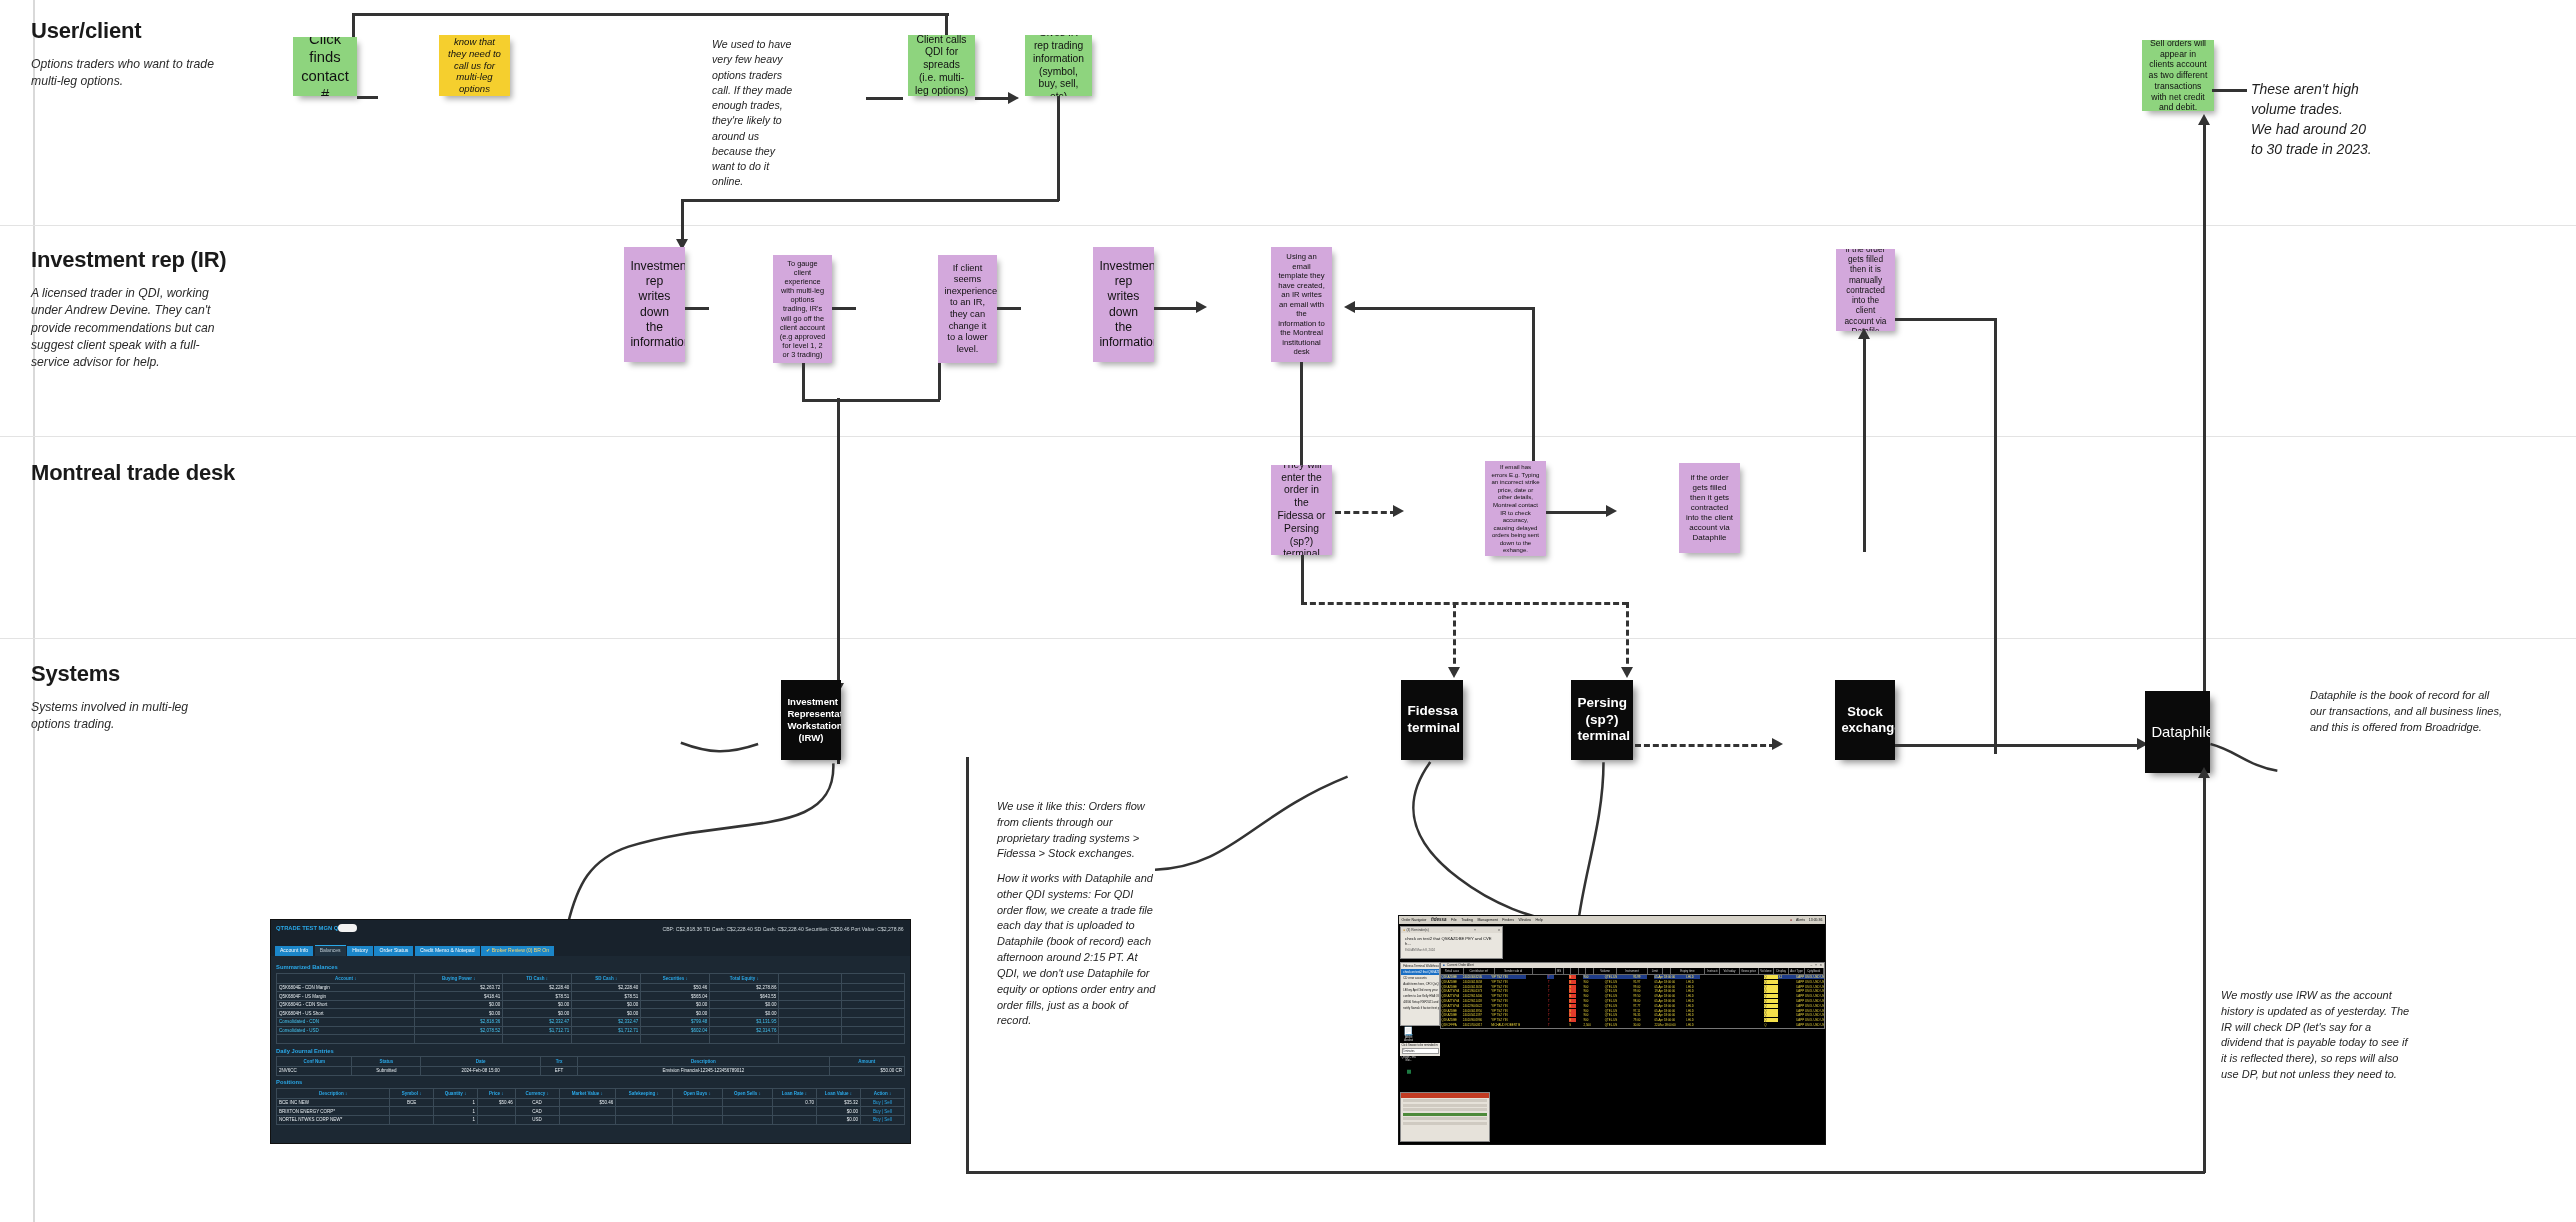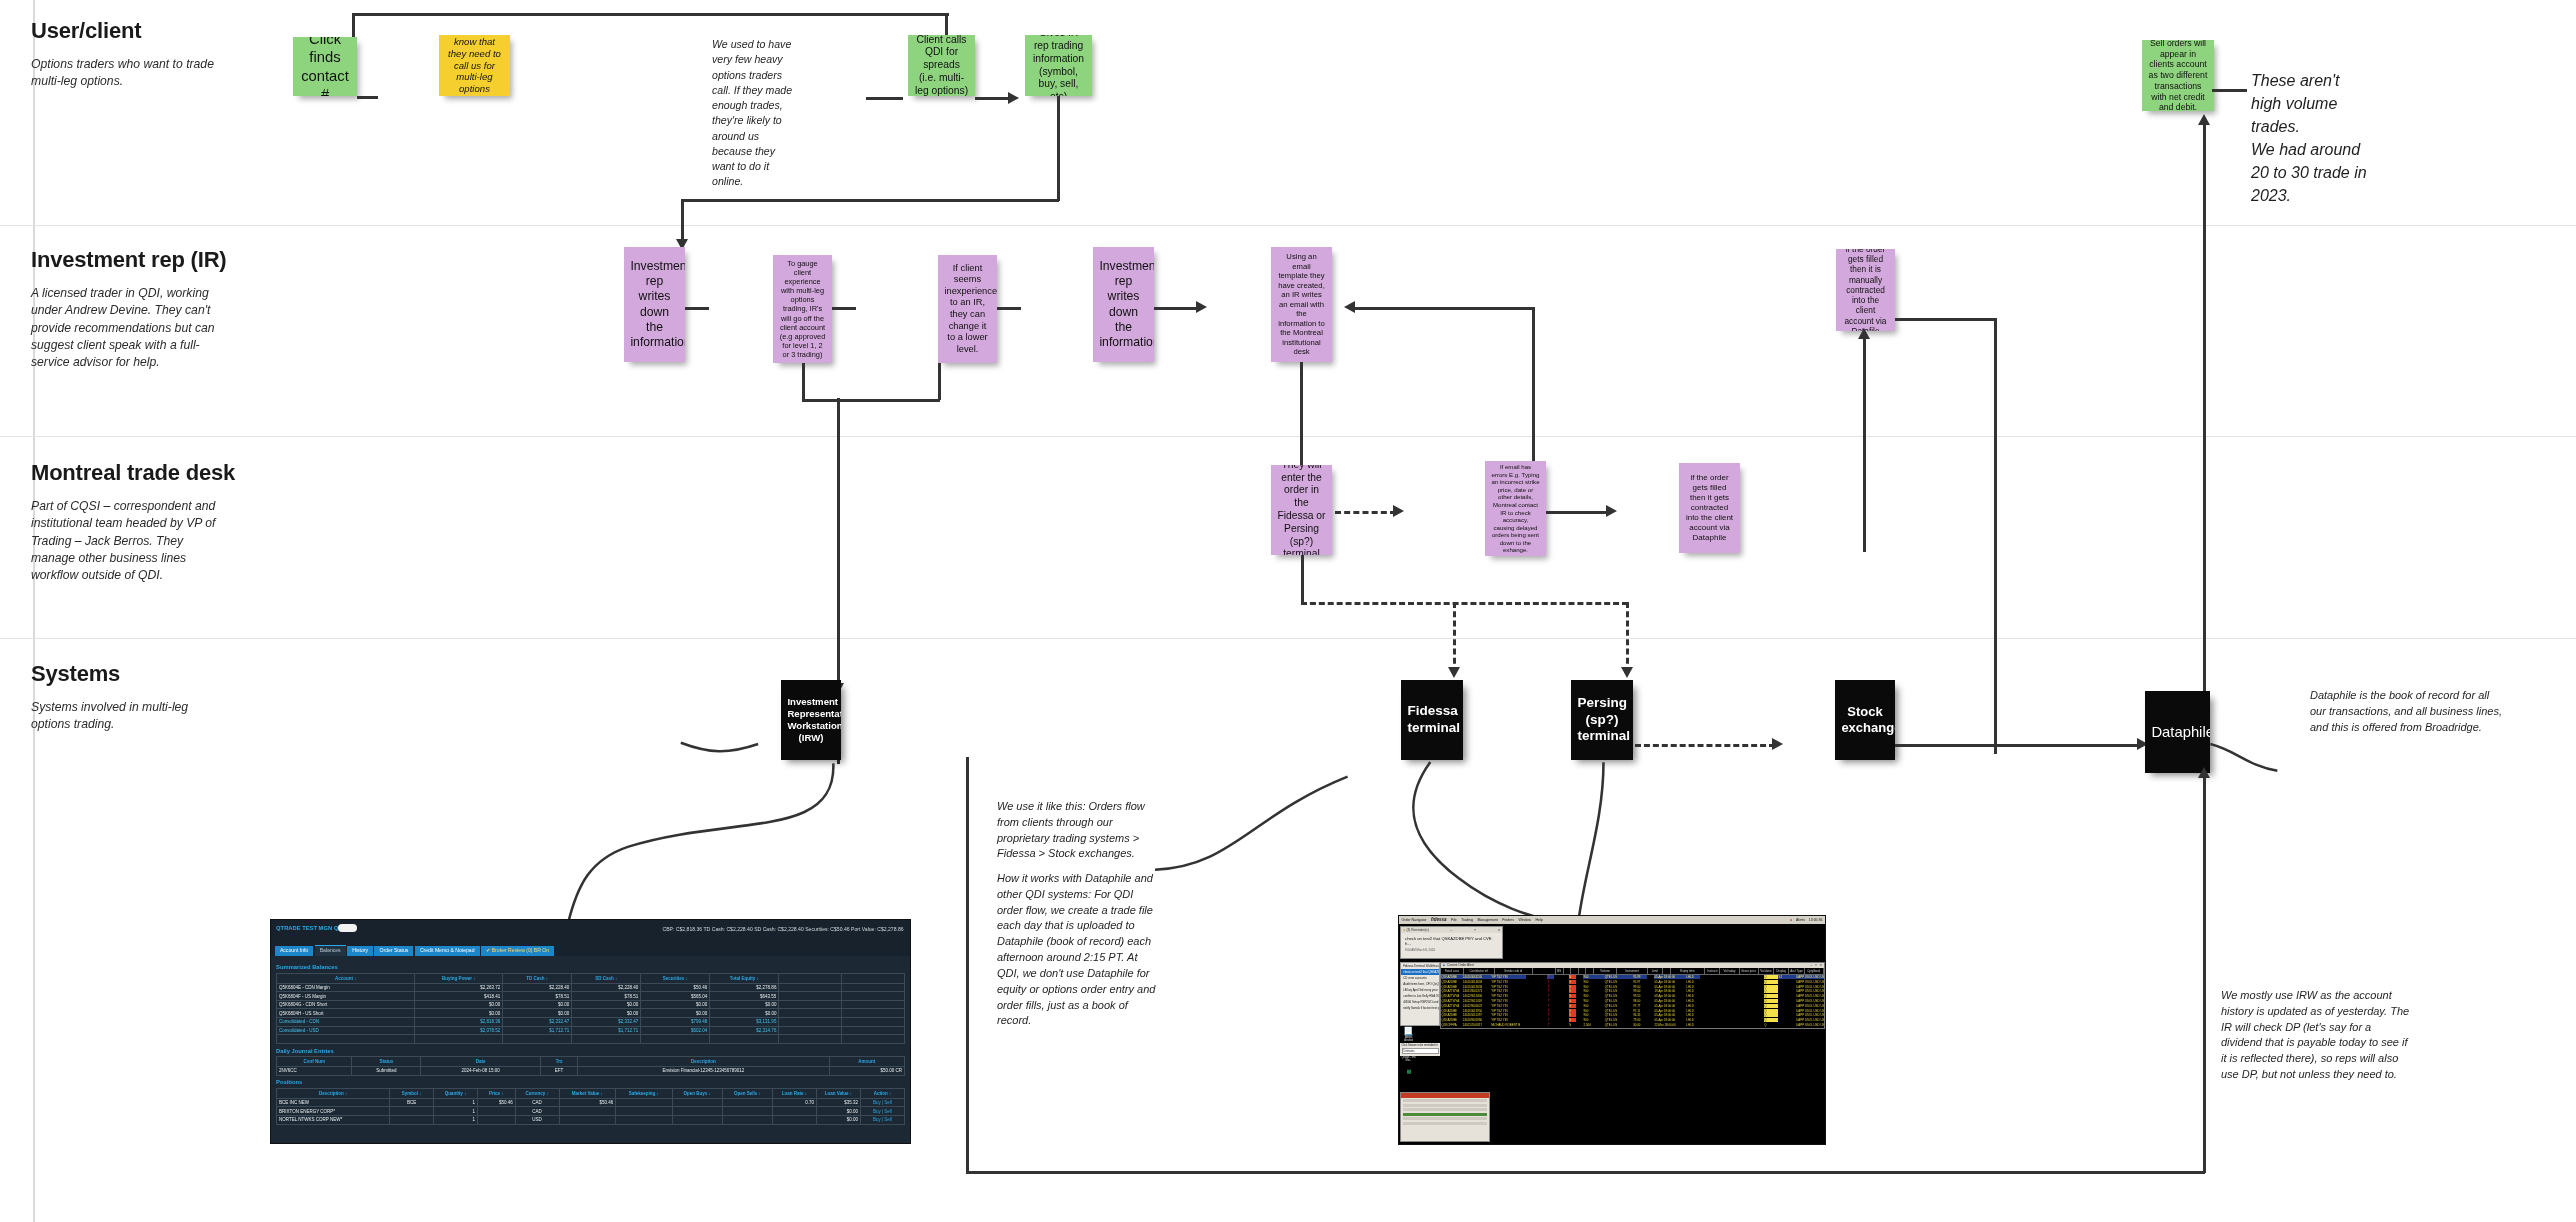--- a/index.html
+++ b/index.html
@@ -143,21 +143,20 @@
   <div class="lane-divider" style="top:436px;"></div>
   <div class="lane-divider" style="top:638px;"></div>
 
   <div class="lane-title" style="left:31px;top:18px;">User/client</div>
   <div class="lane-desc" style="left:31px;top:56px;">Options traders who want to trade multi-leg options.</div>
 
   <div class="lane-title" style="left:31px;top:247px;">Investment rep (IR)</div>
   <div class="lane-desc" style="left:31px;top:285px;">A licensed trader in QDI, working under Andrew Devine. They can't provide recommendations but can suggest client speak with a full-service advisor for help.</div>
 
   <div class="lane-title" style="left:31px;top:460px;">Montreal trade desk</div>
-  <div class="lane-desc" style="left:31px;top:498px;">Part of CQSI – correspondent and institutional team headed by VP of Trading – Jack Berros.  They manage other business lines workflow outside of QDI.</div>
 
   <div class="lane-title" style="left:31px;top:661px;">Systems</div>
   <div class="lane-desc" style="left:31px;top:699px;">Systems involved in multi-leg options trading.</div>
 
   <div class="ln h" style="left:352px;top:13px;width:597px;"></div>
   <div class="ln v" style="left:352px;top:13px;height:24.4px;"></div>
   <div class="ln v" style="left:945px;top:13px;height:24.4px;"></div>
   <div class="arrow down" style="left:940px;top:36px;"></div>
 
   <div class="note green" style="left:293px;top:37px;width:64px;height:59px;font-size:14.8px;">
@@ -189,21 +188,21 @@
   <div class="ln h" style="left:681px;top:199px;width:378px;"></div>
   <div class="ln v" style="left:681px;top:199px;height:41px;"></div>
   <div class="arrow down" style="left:676px;top:239px;"></div>
 
   <div class="note green" style="left:2142px;top:40px;width:72px;height:71px;font-size:8.7px;">
     <span>Both Buy and Sell orders will appear in clients account as two different transactions with net credit and debit. Debit spread.</span>
   </div>
 
   <div class="ln h" style="left:2212px;top:89px;width:35px;"></div>
 
-  <div class="anno" style="left:2251px;top:69px;width:122px;font-size:16px;">These aren't high volume trades.
+  <div class="anno" style="left:2251px;top:79px;width:122px;font-size:14px;">These aren't high volume trades.
 We had around 20 to 30 trade in 2023.</div>
 
   <div class="ln v" style="left:2203px;top:122px;height:571px;"></div>
   <div class="arrow up" style="left:2198px;top:114px;"></div>
 
   <div class="note purple" style="left:624px;top:247px;width:61px;height:115px;font-size:12.2px;">
     <span>Investment rep writes down the information</span>
   </div>
 
   <div class="ln h" style="left:685px;top:307px;width:24.4px;"></div>

